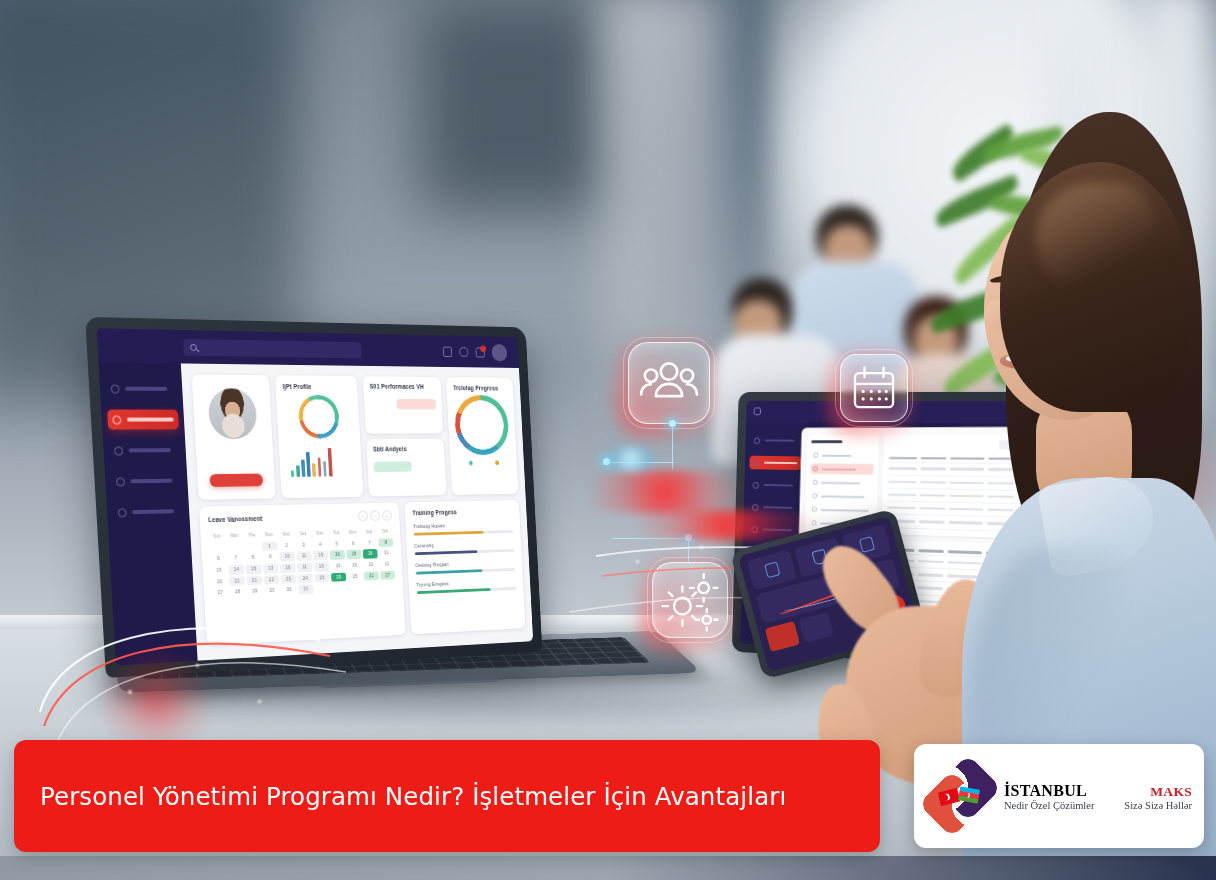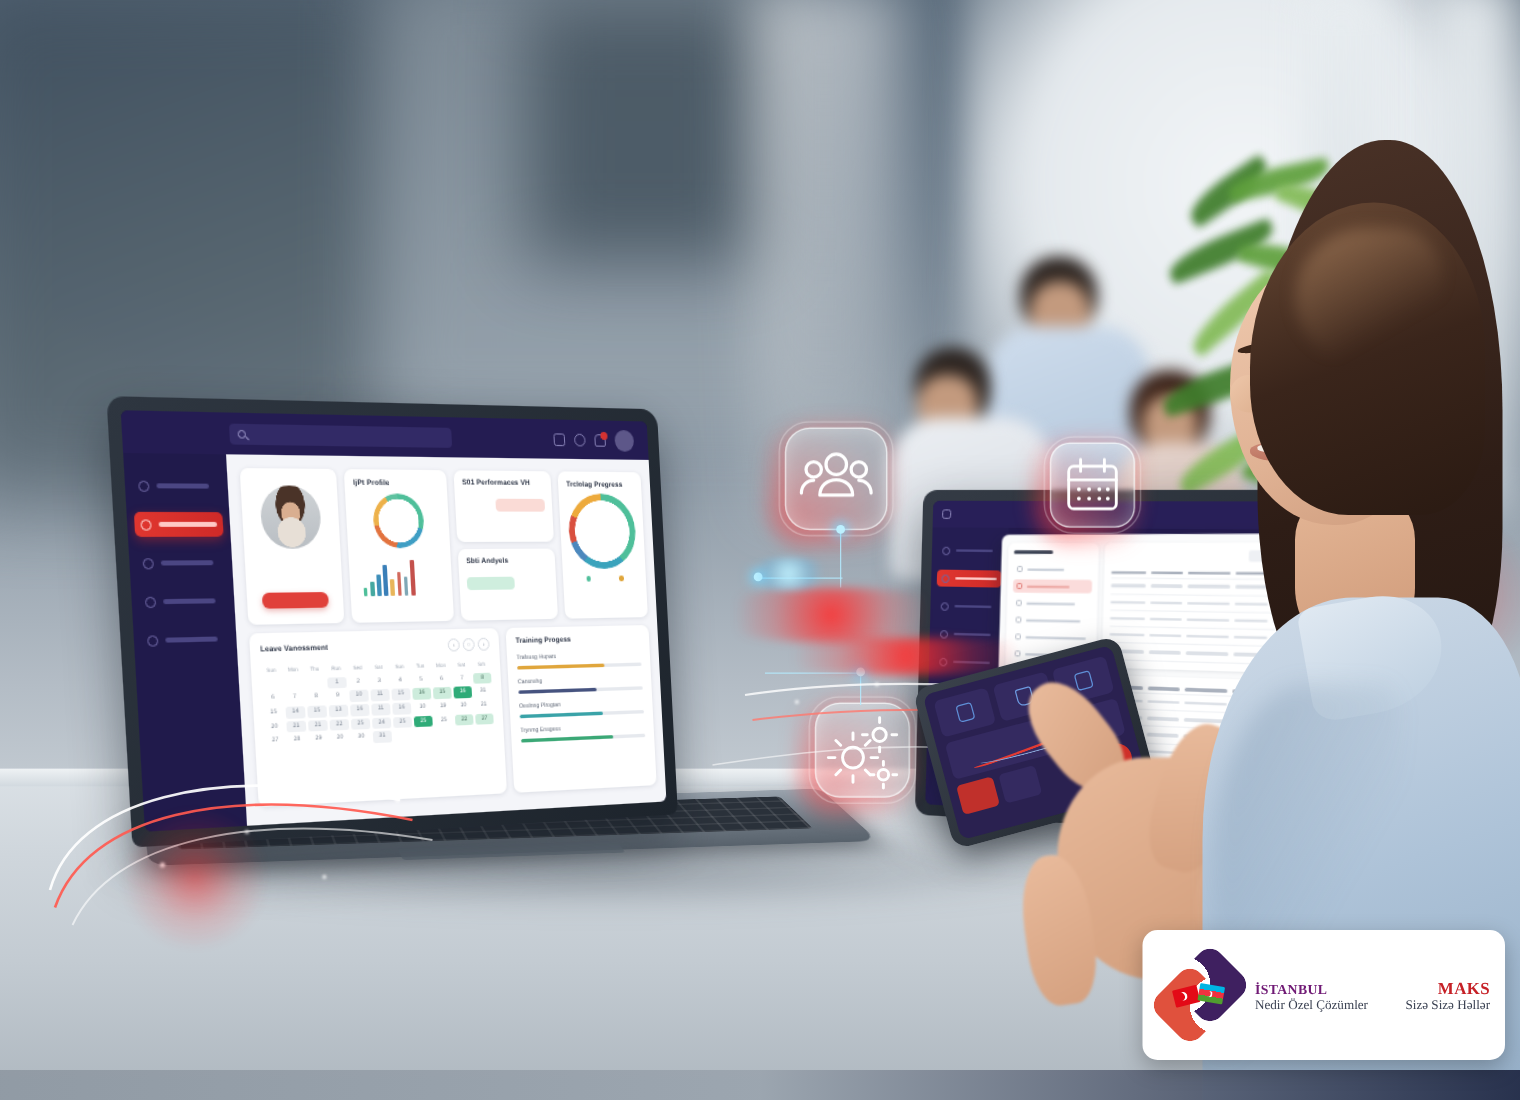--- a/index.html
+++ b/index.html
@@ -373,21 +373,21 @@
     box-shadow:inset -2px 0 0 #fff;}
   .flag-az{left:33px;top:26px;transform:rotate(10deg);border-radius:1px;
     background:linear-gradient(180deg,#00b5e2 0 33%,#ef3340 33% 66%,#509e2f 66% 100%);}
   .flag-az:after{content:"";position:absolute;left:6px;top:5px;width:4.5px;height:4.5px;border-radius:50%;
     box-shadow:inset -1.4px 0 0 #fff;}
   .logo-text{flex:1;font-family:"Liberation Serif",serif;line-height:1;}
   .lt-row1{display:flex;align-items:baseline;}
   .lt-mikro{color:#c62127;font-size:30px;font-weight:bold;letter-spacing:-.4px;}
   .lt-maks{color:#1f2a44;font-size:30px;font-weight:bold;letter-spacing:-.4px;}
   .lt-row2{display:flex;justify-content:space-between;align-items:baseline;margin-top:2px;}
-  .lt-ist{color:#701a75;font-size:11px;font-weight:bold;letter-spacing:.3px;}
+  .lt-ist{color:#000000;font-size:16px;font-weight:bold;letter-spacing:.3px;}
   .lt-baki{color:#c62127;font-size:13.5px;font-weight:bold;letter-spacing:.3px;}
   .lt-row3{display:flex;justify-content:space-between;align-items:baseline;margin-top:2px;}
   .lt-sub{color:#3a4152;font-size:10.5px;}
   .bottom-strip{position:absolute;left:0;right:0;bottom:0;height:24px;
     background:linear-gradient(90deg,#8e98a2 0%,#9aa4ae 50%,#1c2440 100%);opacity:.9;}
 </style>
 </head>
 <body>
 
 <div id="stage">
@@ -980,20 +980,23 @@
     <div class="w-earring"></div>
     <div class="w-hair-front"></div>
     <div class="w-hair-sheen"></div>
     <div class="w-shirt"></div>
     <div class="w-collar"></div>
     <div class="w-shoulder-sh"></div>
   </div>
 
   <div class="bottom-strip"></div>
 
+  <div id="title-banner">
+    <div class="t">Personel Yönetimi Programı Nedir? İşletmeler İçin Avantajları</div>
+  </div>
 
   <div id="logo-card">
     <div class="logo-mark">
       <div class="lm-c lm-dark"></div>
       <div class="lm-c lm-red"></div>
       <div class="flag flag-tr"></div>
       <div class="flag flag-az"></div>
     </div>
     <div class="logo-text">
       <div class="lt-row2">

